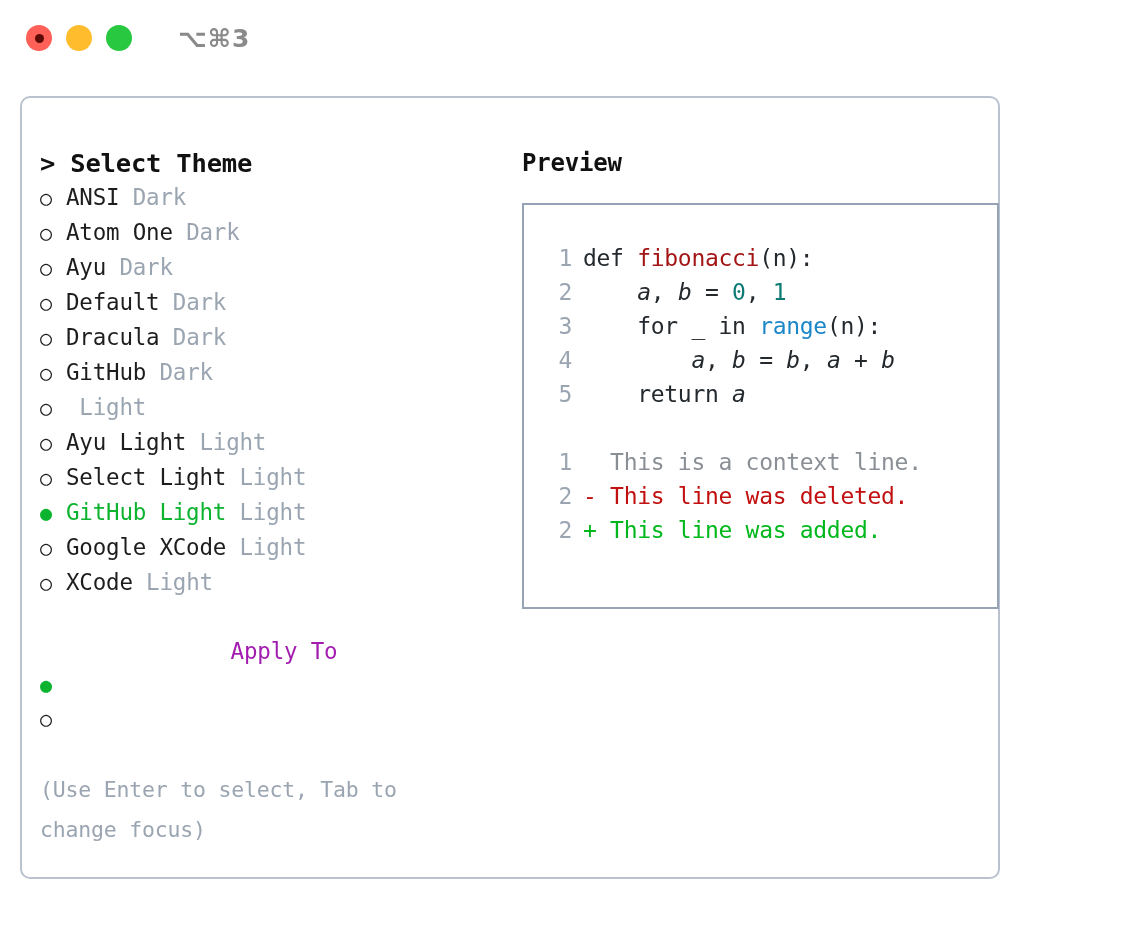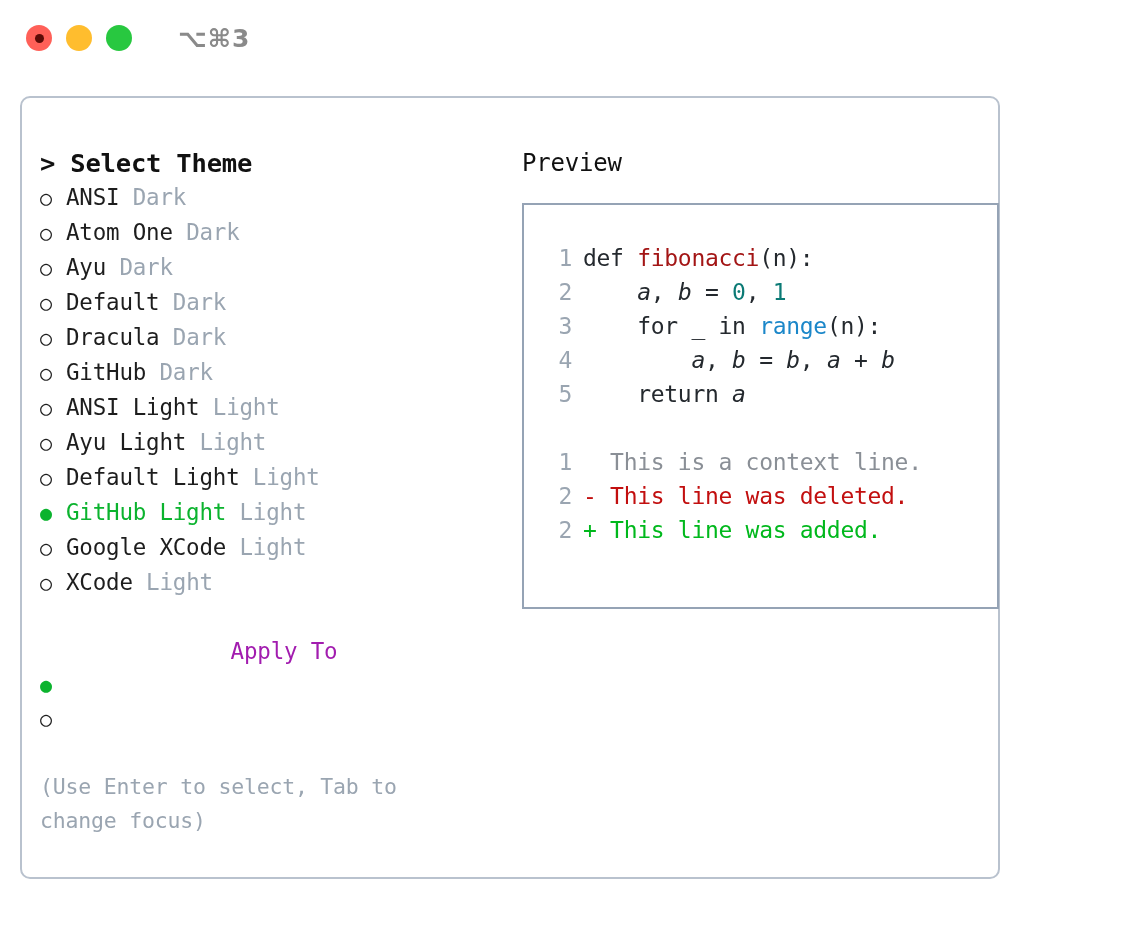--- a/index.html
+++ b/index.html
@@ -142,34 +142,34 @@
     line-height: 34px;
     padding-left: 26px;
     white-space: pre;
     letter-spacing: -0.2px;
     text-align: center;
   }
 
   .hint {
     margin-top: 34px;
     font-size: 21.5px;
-    line-height: 34px;
+    line-height: 40px;
     color: #9aa5b1;
     width: 400px;
     letter-spacing: -0.2px;
   }
 
   
   .col-right {
     flex: 1;
     padding-left: 20px;
   }
   .preview-title {
     font-size: 24px;
-    font-weight: 400;
+    font-weight: 700;
     color: #111111;
     line-height: 34px;
     margin-bottom: 23px;
     letter-spacing: -0.2px;
   }
   .preview-box {
     width: 477px;
     height: 406px;
     border: 2px solid #95a3b5;
     box-sizing: border-box;
@@ -226,23 +226,23 @@
 
         <div class="list-header">&gt; Select Theme</div>
 
         <div id="theme-list">
             <div class="opt-row"><span class="bullet bullet-off">○</span><span class="opt-label">ANSI</span><span class="opt-label"> </span><span class="opt-tag">Dark</span></div>
             <div class="opt-row"><span class="bullet bullet-off">○</span><span class="opt-label">Atom One</span><span class="opt-label"> </span><span class="opt-tag">Dark</span></div>
             <div class="opt-row"><span class="bullet bullet-off">○</span><span class="opt-label">Ayu</span><span class="opt-label"> </span><span class="opt-tag">Dark</span></div>
             <div class="opt-row"><span class="bullet bullet-off">○</span><span class="opt-label">Default</span><span class="opt-label"> </span><span class="opt-tag">Dark</span></div>
             <div class="opt-row"><span class="bullet bullet-off">○</span><span class="opt-label">Dracula</span><span class="opt-label"> </span><span class="opt-tag">Dark</span></div>
             <div class="opt-row"><span class="bullet bullet-off">○</span><span class="opt-label">GitHub</span><span class="opt-label"> </span><span class="opt-tag">Dark</span></div>
-            <div class="opt-row"><span class="bullet bullet-off">○</span><span class="opt-label">ANSI Light</span><span class="opt-label"> </span><span class="opt-tag">Light</span></div>
+            <div class="opt-row"><span class="bullet bullet-off">○</span><span class="opt-label"> </span><span class="opt-tag">Light</span></div>
             <div class="opt-row"><span class="bullet bullet-off">○</span><span class="opt-label">Ayu Light</span><span class="opt-label"> </span><span class="opt-tag">Light</span></div>
-            <div class="opt-row"><span class="bullet bullet-off">○</span><span class="opt-label">Default Light</span><span class="opt-label"> </span><span class="opt-tag">Light</span></div>
+            <div class="opt-row"><span class="bullet bullet-off">○</span><span class="opt-label">Select Light</span><span class="opt-label"> </span><span class="opt-tag">Light</span></div>
             <div class="opt-row"><span class="bullet bullet-on">●</span><span class="opt-label-sel">GitHub Light</span><span class="opt-label-sel"> </span><span class="opt-tag">Light</span></div>
             <div class="opt-row"><span class="bullet bullet-off">○</span><span class="opt-label">Google XCode</span><span class="opt-label"> </span><span class="opt-tag">Light</span></div>
             <div class="opt-row"><span class="bullet bullet-off">○</span><span class="opt-label">XCode</span><span class="opt-label"> </span><span class="opt-tag">Light</span></div>
           </div>
 
         <div class="section-gap"></div>
 
         <div class="sub-header">Apply To</div>
 
         <div id="apply-list">

